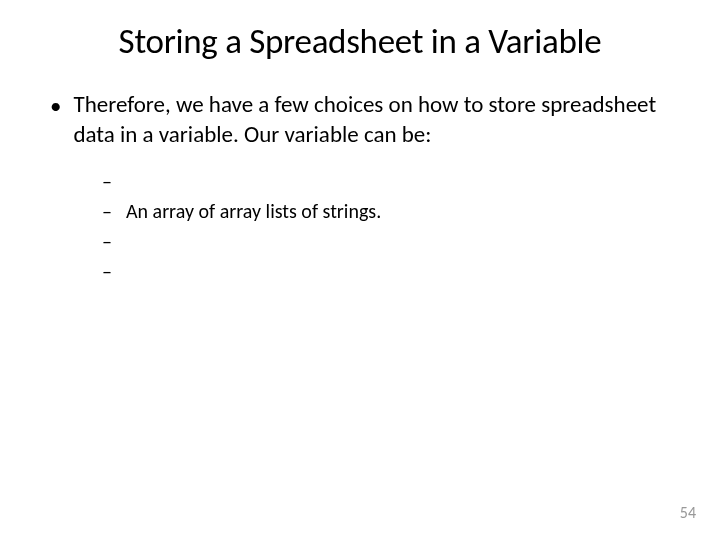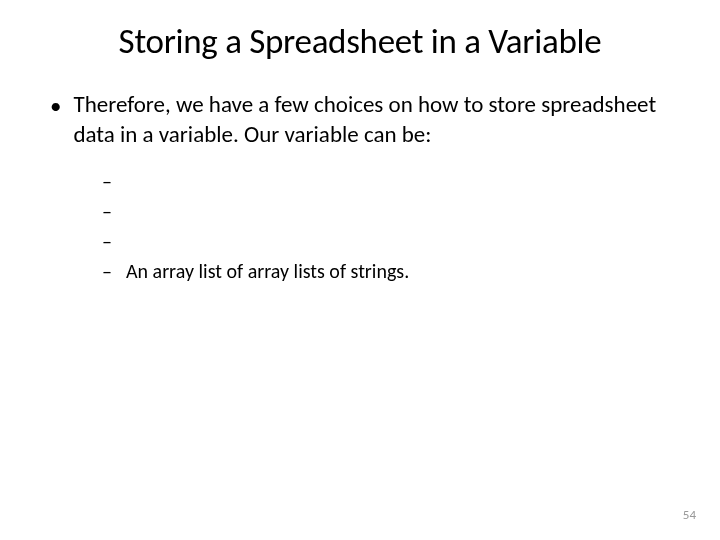--- a/index.html
+++ b/index.html
@@ -52,45 +52,45 @@
       margin-bottom: 3px;
     }
     .bullet-level2 .bullet-mark {
       margin-right: 14px;
       flex-shrink: 0;
     }
     .page-number {
       position: absolute;
       bottom: 18px;
       right: 24px;
-      font-size: 13px;
+      font-size: 16px;
       color: #999999;
     }
   </style>
 </head>
 <body>
 
 <div class="slide">
   <h1 class="title">Storing a Spreadsheet in a Variable</h1>
 
   <div class="bullet-level1">
     <span class="bullet-mark">•</span>
     <span>Therefore, we have a few choices on how to store spreadsheet data in a variable. Our variable can be:</span>
   </div>
 
   <div class="sub-list">
     <div class="bullet-level2">
       <span class="bullet-mark">–</span>
     </div>
     <div class="bullet-level2">
       <span class="bullet-mark">–</span>
+      <span>An array of array lists of strings.</span>
     </div>
     <div class="bullet-level2">
       <span class="bullet-mark">–</span>
     </div>
     <div class="bullet-level2">
       <span class="bullet-mark">–</span>
-      <span>An array list of array lists of strings.</span>
     </div>
   </div>
 
   <div class="page-number">54</div>
 </div>
 
 </body></html>

